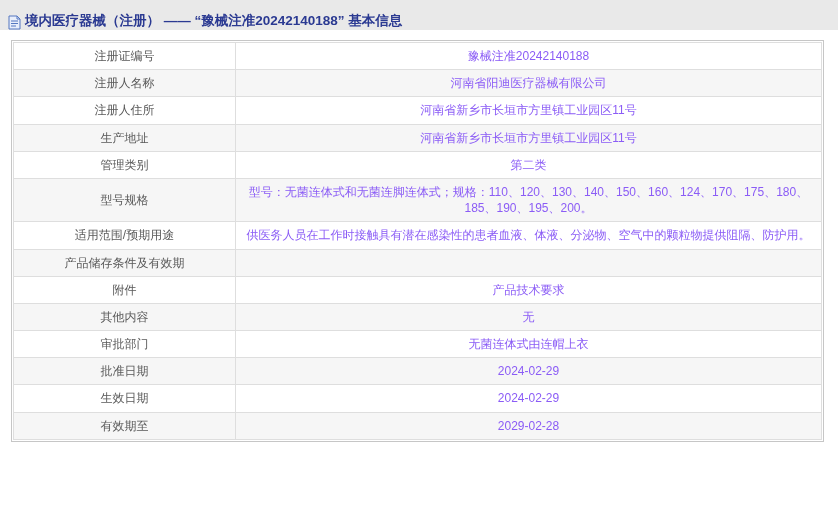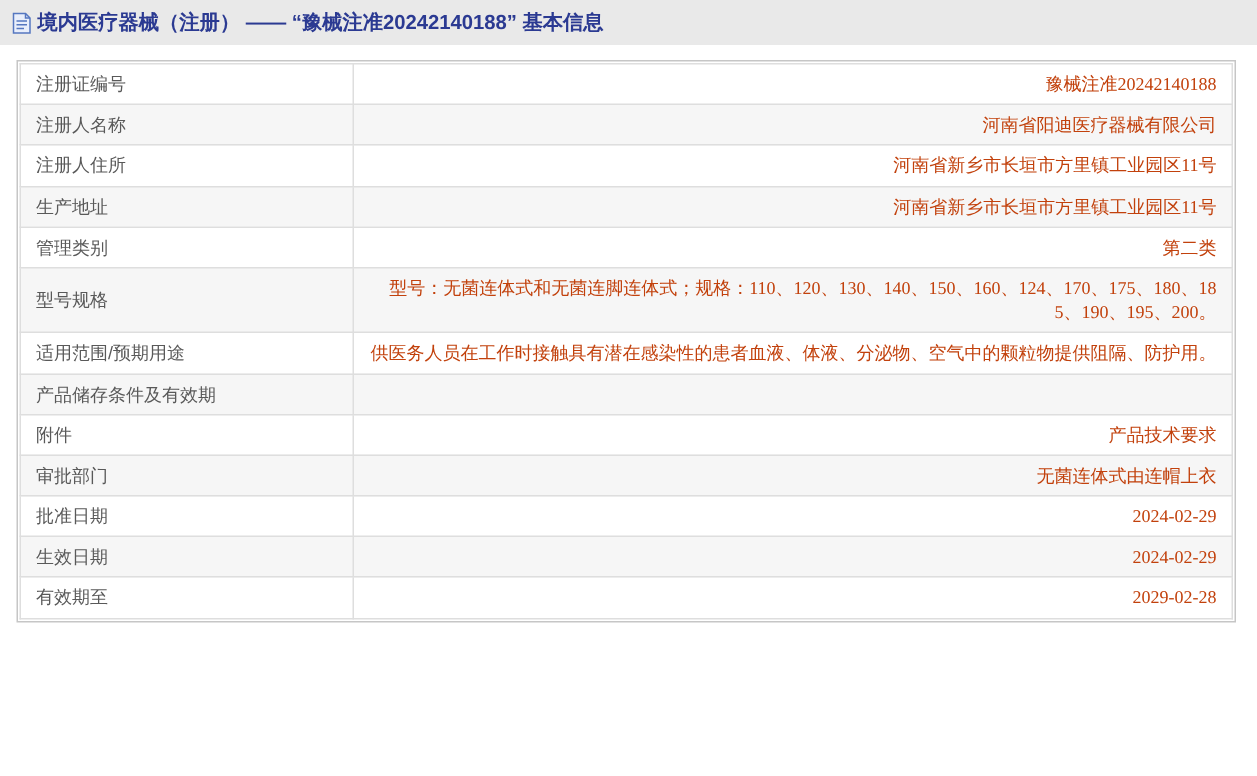--- a/index.html
+++ b/index.html
@@ -15,21 +15,21 @@
   body{
     width:838px;height:517px;
     background:#ffffff;
     font-family:"Liberation Sans","DejaVu Sans",sans-serif;
     overflow:hidden;
   }
   .header-band{
     height:30px;
     background:var(--band-bg);
     display:flex;
-    align-items:center;
+    align-items:flex-end;
     padding:0 8px;
   }
   .page-title{
     font-size:13.5px;
     font-weight:bold;
     color:var(--title-color);
     margin-left:4px;
     white-space:nowrap;
   }
   .doc-icon{display:inline-flex;align-items:center;}
@@ -47,29 +47,28 @@
   table.info-table tr:nth-child(even){background:var(--row-alt-bg);}
   table.info-table td{
     border:1px solid var(--cell-border);
     font-size:12px;
     line-height:1.35;
     padding:5px 10px;
     vertical-align:middle;
   }
   td.label-cell{
     width:222px;
-    text-align:left;
+    text-align:center;
     color:#595959;
   }
   td.value-cell{
-    color:#c2410c;
-    text-align:right;
+    color:#8b5cf6;
+    text-align:center;
     padding-left:12px;
     word-break:break-all;
-    font-family:Liberation Serif, serif;
   }
 </style>
 </head>
 <body>
 
 <div class="header-band">
   <span class="doc-icon">
     <svg width="13" height="15" viewBox="0 0 13 15">
       <path d="M1 1 h8 l3 3 v10 h-11 z" fill="#e8eefb" stroke="#5577c0" stroke-width="1"></path>
       <path d="M9 1 v3 h3" fill="none" stroke="#5577c0" stroke-width="1"></path>
@@ -114,20 +113,24 @@
   </tr>
         <tr>
     <td class="label-cell"><span class="label-text">产品储存条件及有效期</span></td>
     <td class="value-cell"></td>
   </tr>
         <tr>
     <td class="label-cell"><span class="label-text">附件</span></td>
     <td class="value-cell">产品技术要求</td>
   </tr>
         <tr>
+    <td class="label-cell"><span class="label-text">其他内容</span></td>
+    <td class="value-cell">无</td>
+  </tr>
+        <tr>
     <td class="label-cell"><span class="label-text">审批部门</span></td>
     <td class="value-cell">无菌连体式由连帽上衣</td>
   </tr>
         <tr>
     <td class="label-cell"><span class="label-text">批准日期</span></td>
     <td class="value-cell">2024-02-29</td>
   </tr>
         <tr>
     <td class="label-cell"><span class="label-text">生效日期</span></td>
     <td class="value-cell">2024-02-29</td>

